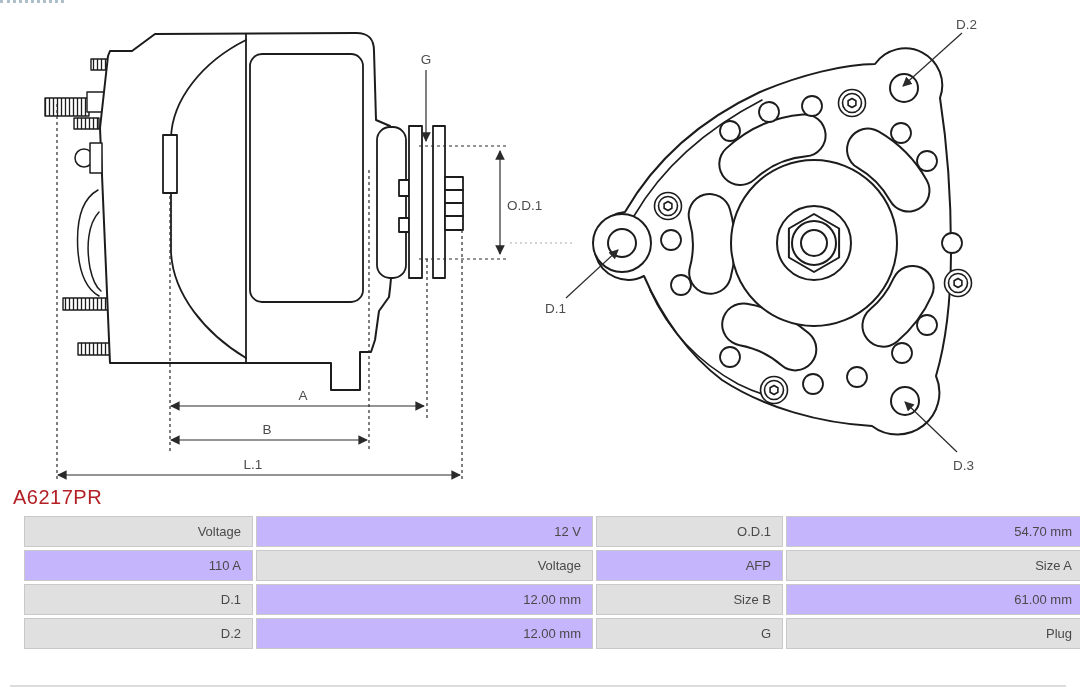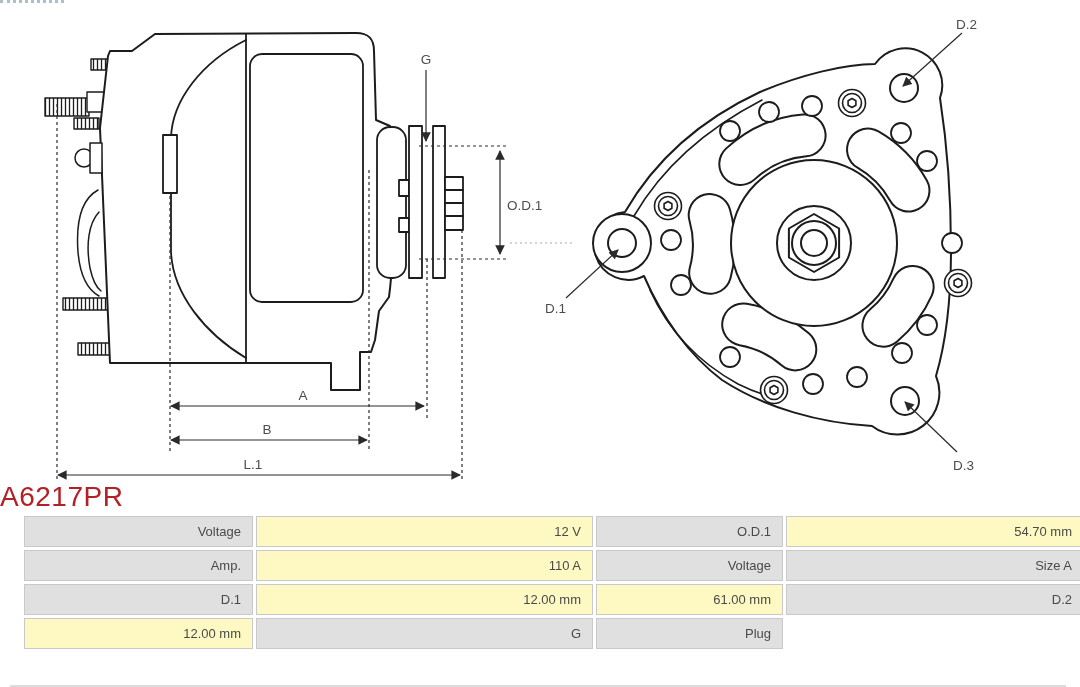--- a/index.html
+++ b/index.html
@@ -3,35 +3,35 @@
 <meta charset="utf-8">
 <style>
   html,body{margin:0;padding:0;}
   body{
     width:1080px;height:687px;position:relative;overflow:hidden;
     background:#ffffff;font-family:"Liberation Sans",sans-serif;
   }
   .watermark{position:absolute;left:0;top:0;width:64px;height:0;border-top:3px dotted #aebfca;}
   .diagram-svg{position:absolute;left:0;top:0;}
   .part-number{
-    position:absolute;left:0;top:485px;
-    font-size:28px;line-height:24px;color:#b32025;letter-spacing:.5px;
+    position:absolute;left:13px;top:485px;
+    font-size:20px;line-height:24px;color:#b32025;letter-spacing:.5px;
   }
   .spec-table{
     position:absolute;left:24px;top:516px;width:1060px;
     display:grid;grid-template-columns:229px 337px 187px 298px;
     column-gap:3px;row-gap:3px;grid-auto-rows:31px;
   }
   .cell{
     box-sizing:border-box;height:31px;line-height:29px;
     border:1px solid #c9c9c9;font-size:13px;color:#4a4a4a;
     text-align:right;padding-right:11px;white-space:nowrap;overflow:hidden;
   }
   .lbl{background:#e0e0e0;}
-  .val{background:#fef9c3;}
+  .val{background:#c4b5fd;}
   .table-bottom{position:absolute;left:10px;top:685px;width:1056px;height:3px;background:#dcdcdc;}
   text{font-family:"Liberation Sans",sans-serif;font-size:13.5px;fill:#4d4d4d;}
 </style>
 </head>
 <body>
 
 <div class="watermark"></div>
 
 <svg class="diagram-svg" width="1080" height="512" viewBox="0 0 1080 512" xmlns="http://www.w3.org/2000/svg">
   <defs>
@@ -202,28 +202,29 @@
 </svg>
 
 <div class="part-number">A6217PR</div>
 
 <div class="spec-table">
   <div class="cell lbl">Voltage</div>
   <div class="cell val">12 V</div>
   <div class="cell lbl">O.D.1</div>
   <div class="cell val">54.70 mm</div>
 
-  <div class="cell lbl">Amp.</div>
   <div class="cell val">110 A</div>
   <div class="cell lbl">Voltage</div>
+  <div class="cell val">AFP</div>
 
   <div class="cell lbl">Size A</div>
   <div class="cell lbl">D.1</div>
   <div class="cell val">12.00 mm</div>
 
+  <div class="cell lbl">Size B</div>
   <div class="cell val">61.00 mm</div>
   <div class="cell lbl">D.2</div>
   <div class="cell val">12.00 mm</div>
 
   <div class="cell lbl">G</div>
   <div class="cell lbl">Plug</div>
 </div>
 <div class="table-bottom"></div>
 
 </body></html>

